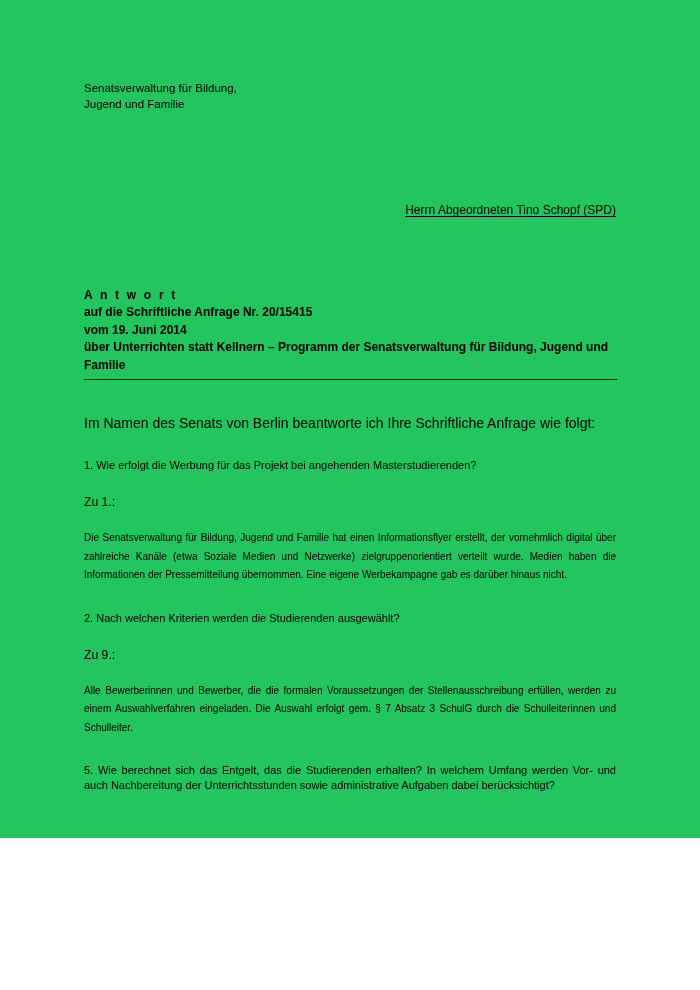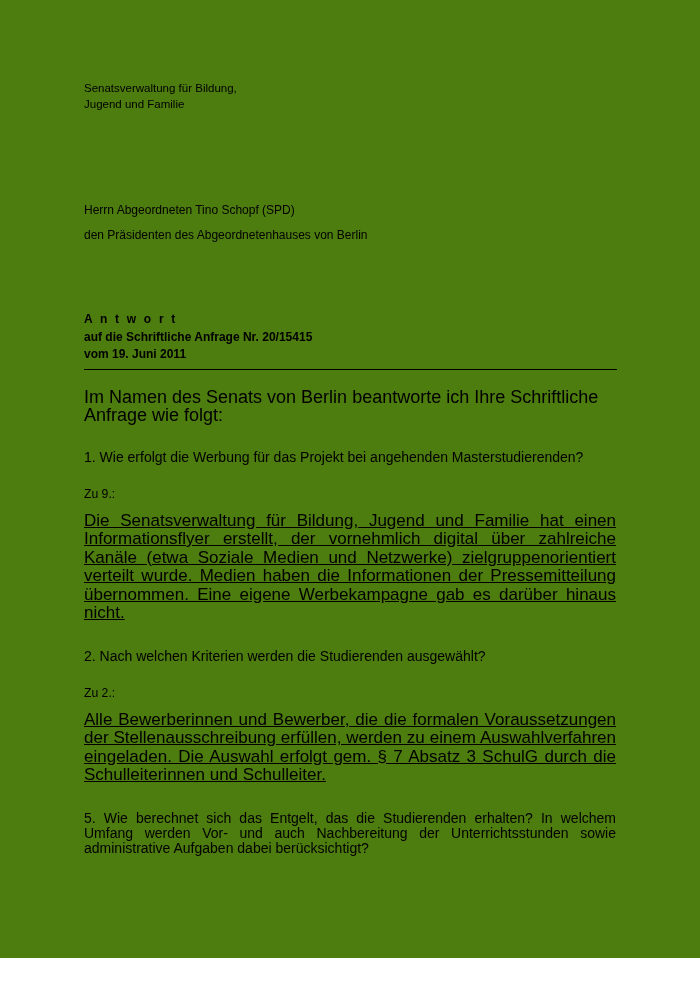--- a/index.html
+++ b/index.html
@@ -10,103 +10,104 @@
   body {
     width: 700px;
     height: 990px;
     font-family: "Liberation Sans", sans-serif;
     color: #000000;
     -webkit-font-smoothing: antialiased;
   }
   .page {
     position: relative;
     width: 700px;
-    height: 958px;
-    background: #4d7c0f;
+    height: 838px;
+    background: #22c55e;
     box-sizing: border-box;
     padding: 80px 84px 0 84px;
   }
   .sender {
     font-size: 11.5px;
     line-height: 16px;
     white-space: pre-line;
   }
   .addr-block {
     margin-top: 86px;
     font-size: 12px;
     line-height: 24.5px;
   }
   .addr-underline {
+    text-decoration: underline;
     text-underline-offset: 2px;
+    text-align: right;
   }
   .title-block {
     margin-top: 64px;
     font-size: 12px;
     font-weight: bold;
     line-height: 17.5px;
   }
   .spaced {
     letter-spacing: 2.2px;
   }
   .hr {
     margin-top: 5px;
     border: none;
     border-top: 1px solid #000;
     width: 533px;
   }
   .intro {
-    margin-top: 18px;
-    font-size: 18px;
+    margin-top: 34px;
+    font-size: 14px;
     line-height: 18px;
   }
   .question {
     margin-top: 26px;
-    font-size: 14px;
+    font-size: 11px;
     line-height: 15px;
     text-align: justify;
   }
   .zu {
     margin-top: 20px;
     font-size: 12.2px;
     line-height: 18px;
   }
   .answer {
-    margin-top: 9px;
-    font-size: 17px;
+    margin-top: 18px;
+    font-size: 10px;
     line-height: 18.5px;
     text-align: justify;
-    text-decoration: underline;
   }
 </style>
 </head>
 <body>
 
 <div class="page">
 
   <div class="sender">Senatsverwaltung für Bildung,
 Jugend und Familie</div>
 
   <div class="addr-block">
     <div class="addr-underline">Herrn Abgeordneten Tino Schopf (SPD)</div>
-    <div class="addr-underline">den Präsidenten des Abgeordnetenhauses von Berlin</div>
   </div>
 
   <div class="title-block">
     <div class="spaced">A n t w o r t</div>
     <div>auf die Schriftliche Anfrage Nr. 20/15415</div>
-    <div>vom 19. Juni 2011</div>
+    <div>vom 19. Juni 2014</div>
+    <div>über Unterrichten statt Kellnern – Programm der Senatsverwaltung für Bildung, Jugend und Familie</div>
   </div>
 
   <hr class="hr">
 
   <div class="intro">Im Namen des Senats von Berlin beantworte ich Ihre Schriftliche Anfrage wie folgt:</div>
 
   <div class="question">1. Wie erfolgt die Werbung für das Projekt bei angehenden Masterstudierenden?</div>
-  <div class="zu">Zu 9.:</div>
+  <div class="zu">Zu 1.:</div>
   <div class="answer">Die Senatsverwaltung für Bildung, Jugend und Familie hat einen Informationsflyer erstellt, der vornehmlich digital über zahlreiche Kanäle (etwa Soziale Medien und Netzwerke) zielgruppenorientiert verteilt wurde. Medien haben die Informationen der Pressemitteilung übernommen. Eine eigene Werbekampagne gab es darüber hinaus nicht.</div>
 
   <div class="question">2. Nach welchen Kriterien werden die Studierenden ausgewählt?</div>
-  <div class="zu">Zu 2.:</div>
+  <div class="zu">Zu 9.:</div>
   <div class="answer">Alle Bewerberinnen und Bewerber, die die formalen Voraussetzungen der Stellenausschreibung erfüllen, werden zu einem Auswahlverfahren eingeladen. Die Auswahl erfolgt gem. § 7 Absatz 3 SchulG durch die Schulleiterinnen und Schulleiter.</div>
 
   <div class="question">5. Wie berechnet sich das Entgelt, das die Studierenden erhalten? In welchem Umfang werden Vor- und auch Nachbereitung der Unterrichtsstunden sowie administrative Aufgaben dabei berücksichtigt?</div>
 
 </div>
 
 </body></html>

